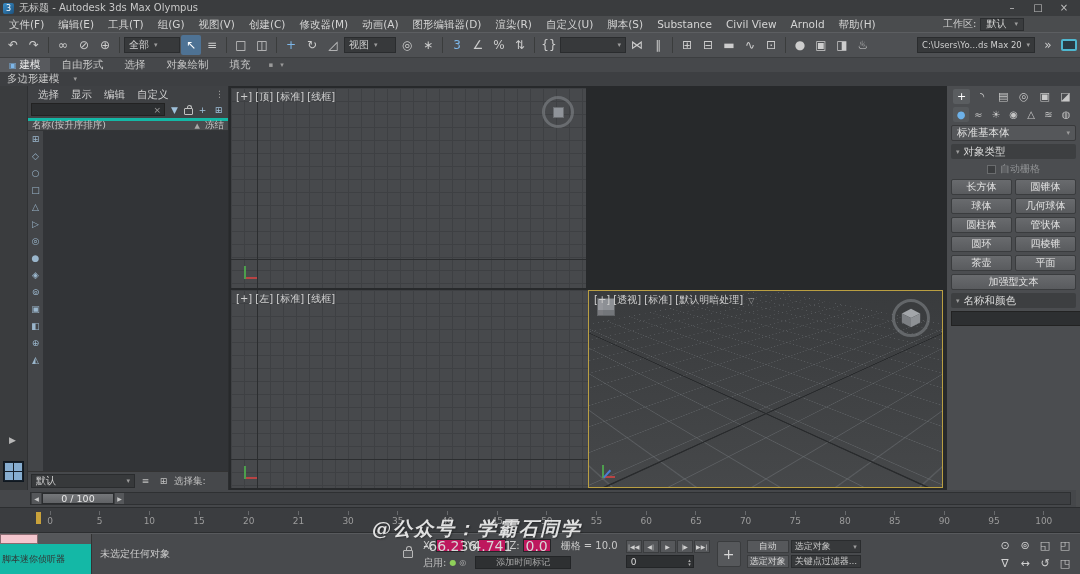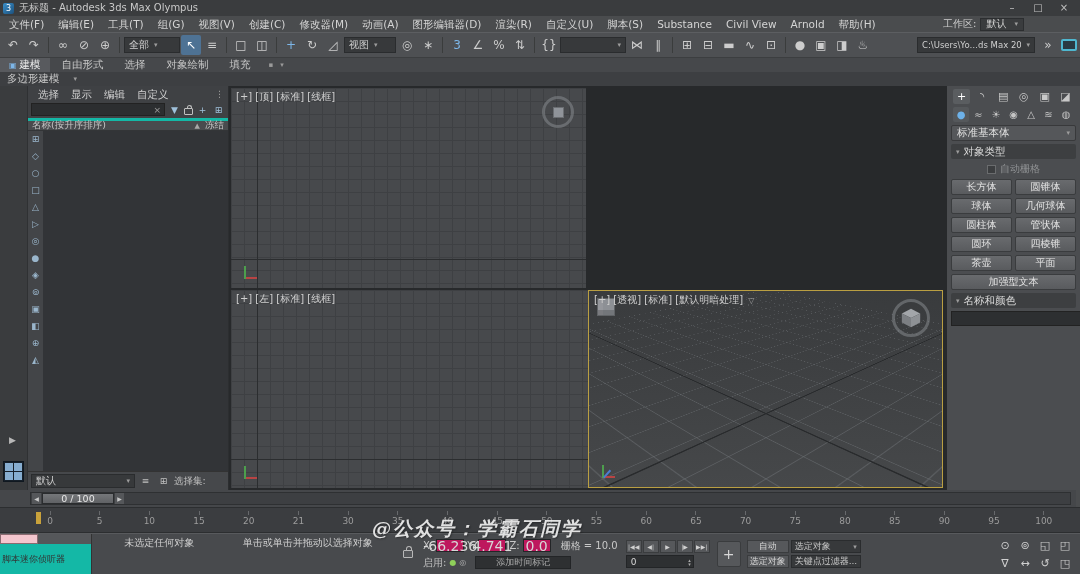--- a/index.html
+++ b/index.html
@@ -134,21 +134,21 @@
 .ticks{position:absolute;left:40px;right:26px;top:3px;display:flex;justify-content:space-between}
 .tick{width:20px;text-align:center;font-size:9px;color:#9c9c9c}
 .tick i{display:block;width:1px;height:4px;background:#67696c;margin:0 auto 1px}
 
 
 .statusbar{position:absolute;top:533px;left:0;width:1080px;height:41px;background:#484a4d;border-top:1px solid #585a5d;display:flex;font-size:10px;align-items:stretch}
 .sb-listener{width:92px;display:flex;flex-direction:column;border-right:1px solid #333}
 .sb-pink{height:50%;display:flex;background:#55575a}
 .pinkfield{width:38px;background:#f3c6ce;border:1px solid #8a6a70}
 .sb-white{height:50%;background:#14b8a6;color:#333;font-size:9px;display:flex;align-items:center;padding:15px 2px;white-space:nowrap;overflow:hidden}
-.sb-prompts{width:305px;display:flex;justify-content:space-around;padding:2px 0 2px 8px;color:#cfcfcf;font-size:10px}
+.sb-prompts{width:305px;display:flex;flex-direction:column;justify-content:space-around;padding:2px 0 2px 8px;color:#cfcfcf;font-size:10px}
 .sb-lock{width:22px;display:flex;align-items:center;justify-content:center}
 .lock-glyph{width:10px;height:8px;border:1px solid #b8b8b8;border-radius:1px;position:relative;background:#55575a}
 .lock-glyph:before{content:"";position:absolute;top:-5px;left:2px;width:4px;height:4px;border:1px solid #b8b8b8;border-bottom:none;border-radius:3px 3px 0 0}
 .sb-coords{display:flex;flex-direction:column;justify-content:center;gap:3px;padding:0 4px}
 .coord-row,.enable-row{display:flex;align-items:center;gap:3px}
 .clabel{color:#c8c8c8}
 .coord-field{width:28px;height:13px;background:#be185d;border:1px solid #232527;color:#d8d8d8;font-size:14px;display:flex;align-items:center;justify-content:center}
 .grid-info{margin-left:7px;color:#c8c8c8;white-space:nowrap}
 .enable-row{color:#c0c0c0}
 .led-on{color:#8fd05a;font-size:8px}
@@ -534,21 +534,20 @@
 
   <div class="statusbar">
     <div class="sb-listener">
       <div class="sb-pink">
           <span class="pinkfield"></span>
         </div>
       <div class="sb-white">脚本迷你侦听器</div>
     </div>
     <div class="sb-prompts">
       <span>未选定任何对象</span>
-      <span>单击或单击并拖动以选择对象</span>
     </div>
     <div class="sb-lock">
         <span class="lock-glyph"></span>
       </div>
     <div class="sb-coords">
       <div class="coord-row">
         <span class="clabel">X:</span>
         <span class="coord-field">-66.236</span>
         <span class="clabel">Y:</span>
         <span class="coord-field">4.741</span>

